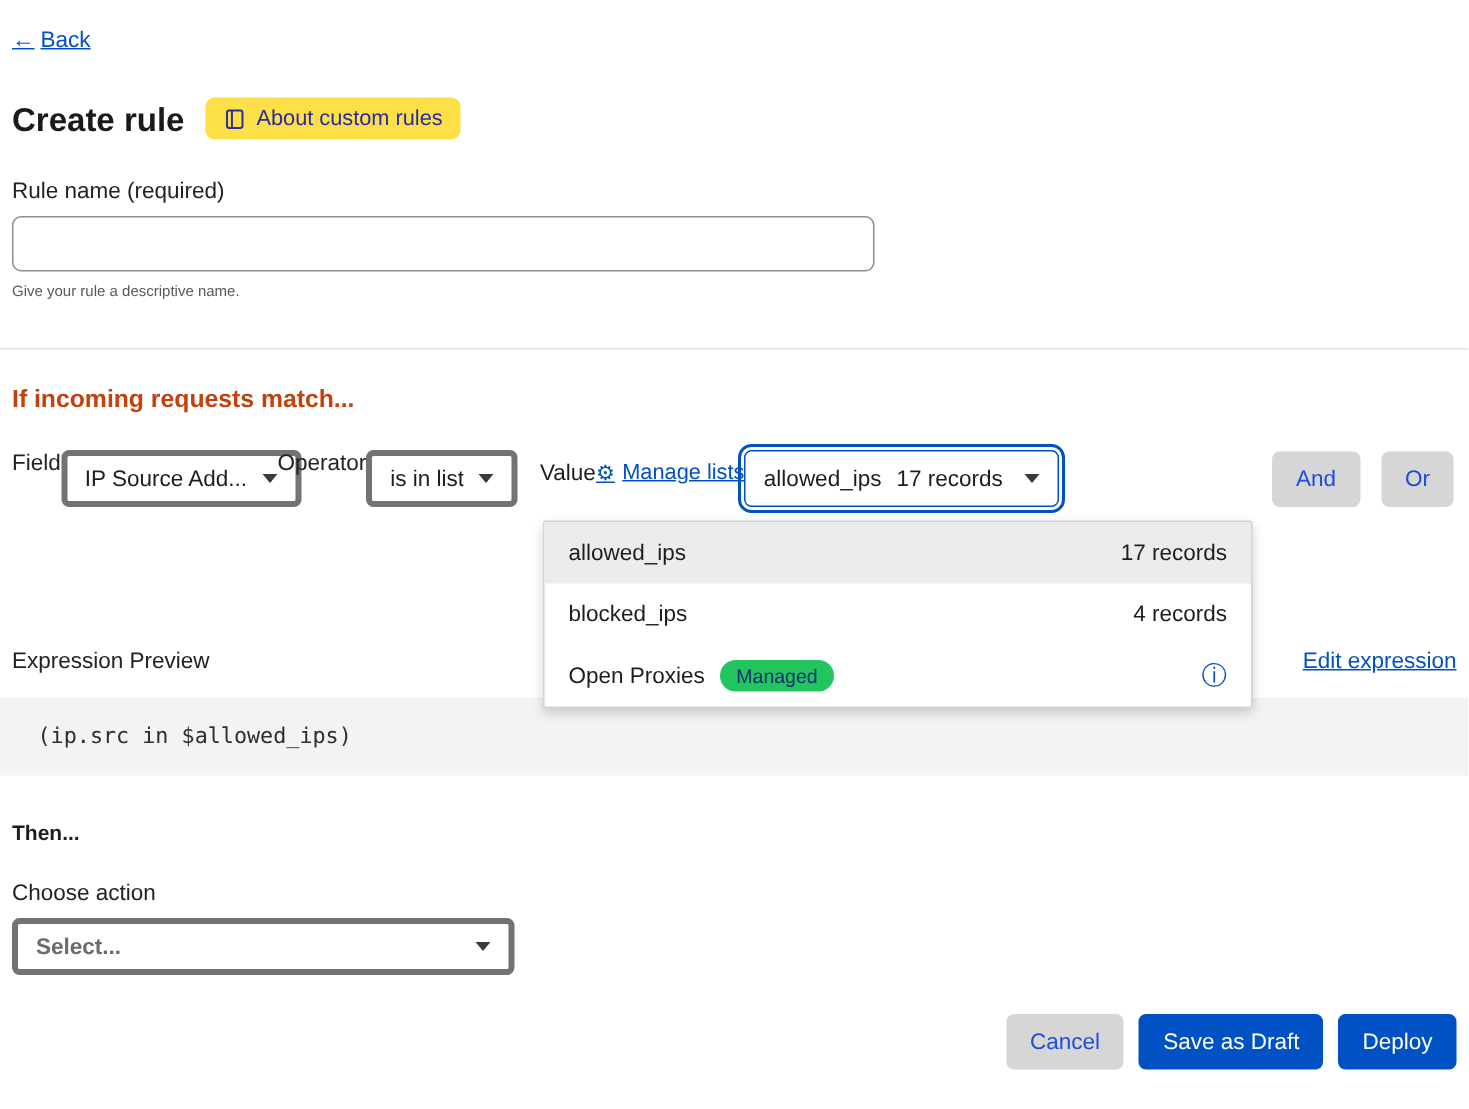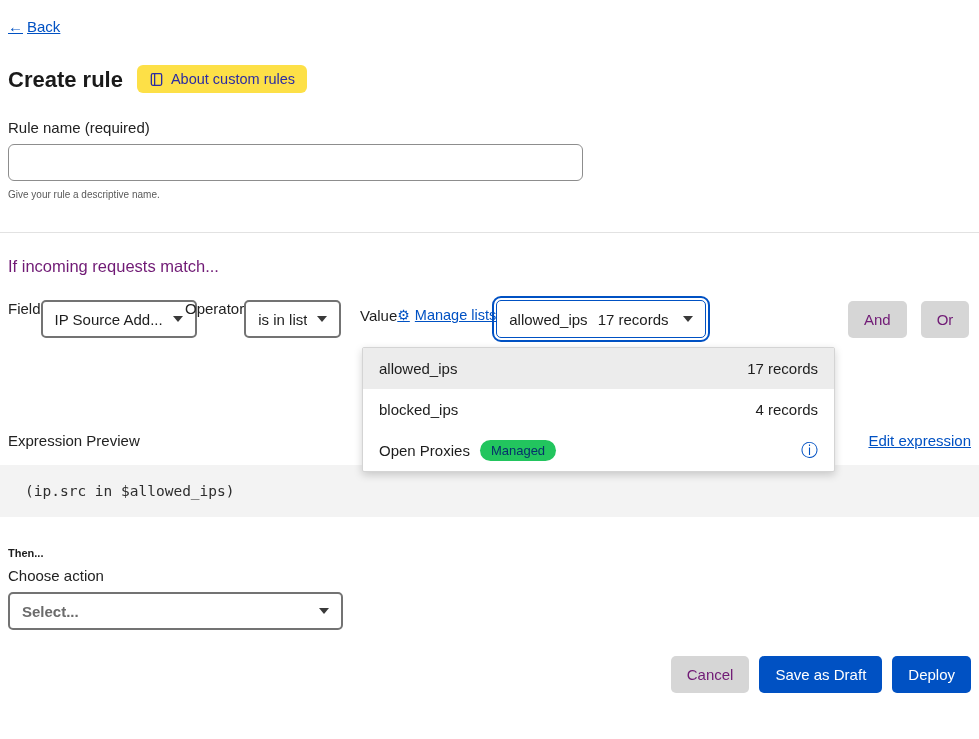--- a/index.html
+++ b/index.html
@@ -30,31 +30,31 @@
   .field-label { display:block; font-size:15px; color:#222; margin-bottom:8px; }
   .text-input {
     width:575px; height:37px; border:1px solid #8d8d8d; border-radius:6px;
     padding:0 12px; font-size:15px; font-family:"Liberation Sans",sans-serif;
     color:#1d1d1d; outline:none;
   }
   .help-text { margin-top:8px; color:#595959; font-size:10px; }
 
   .divider { border:none; border-top:1px solid #e2e2e2; margin:32px -8px 0; }
 
-  .section-heading { font-size:16.5px; font-weight:400; color:#701a75; margin:24px 0 24px; }
+  .section-heading { font-size:16.5px; font-weight:700; color:#c2410c; margin:24px 0 24px; }
 
   
   .match-row { display:flex; align-items:flex-end; margin-bottom:94px; }
   .match-col { display:flex; }
   .col-field { width:167px; margin-right:10px; }
   .col-operator { width:165px; margin-right:10px; }
   .col-value { width:480px; position:relative; }
 
   .select {
-    height:38px; border:2px solid #737373; border-radius:5px; background:#fff;
+    height:38px; border:4px solid #737373; border-radius:5px; background:#fff;
     display:flex; align-items:center; justify-content:space-between;
     padding:0 12px; font-size:15px; cursor:pointer; gap:10px;
   }
   .select .sel-text { white-space:nowrap; overflow:hidden; text-overflow:ellipsis; }
   .chev { width:0; height:0; border-left:5px solid transparent; border-right:5px solid transparent; border-top:6px solid #3a3a3a; flex:0 0 auto; }
 
   .select.focused {
     border:1px solid #0051c3;
     outline:2px solid #0051c3;
     outline-offset:2px;
@@ -64,21 +64,21 @@
 
   .value-label-row { display:flex; justify-content:space-between; align-items:center; margin-bottom:8px; }
   .manage-link { display:inline-flex; align-items:center; gap:5px; font-size:14.5px; }
   .gear-glyph { text-decoration:none; font-size:14px; }
 
   .logic-btns { display:flex; align-items:flex-end; margin-left:8px; gap:14px; }
   .btn {
     height:37px; border:none; border-radius:5px; font-size:15px;
     font-family:"Liberation Sans",sans-serif; cursor:pointer; padding:0 16px;
   }
-  .btn-gray { background:#d6d6d6; color:#701a75; }
+  .btn-gray { background:#d6d6d6; color:#1d4ed8; }
   .btn-blue { background:#0051c3; color:#ffffff; }
 
   
   .list-menu {
     position:absolute; top:calc(100% + 9px); left:2px; width:473px;
     background:#fff; border:1px solid #d4d4d4; border-radius:2px;
     box-shadow:0 3px 8px rgba(0,0,0,0.18); z-index:30;
   }
   .menu-item {
     display:flex; align-items:center; justify-content:space-between;
@@ -94,21 +94,21 @@
   .info-glyph { color:#0051c3; font-size:17px; line-height:1; cursor:pointer; }
 
   
   .expr-label-row { display:flex; justify-content:space-between; align-items:center; margin-bottom:16px; }
   .expr-label { font-size:15px; color:#222; }
   .expr-code-block {
     background:#f3f3f3; margin:0 -8px 30px; padding:18px 25px;
     font-family:"DejaVu Sans Mono", monospace; font-size:14.5px; color:#2e2e2e;
   }
 
-  .then-heading { font-size:11px; font-weight:700; margin-bottom:8px; }
+  .then-heading { font-size:14px; font-weight:700; margin-bottom:24px; }
   .action-select { width:335px; margin-bottom:26px; }
   .placeholder-text { color:#6b6b6b;font-weight:bold; }
 
   .footer-btns { display:flex; justify-content:flex-end; gap:10px; }
 </style>
 </head>
 <body>
 
 <div class="page">
 

